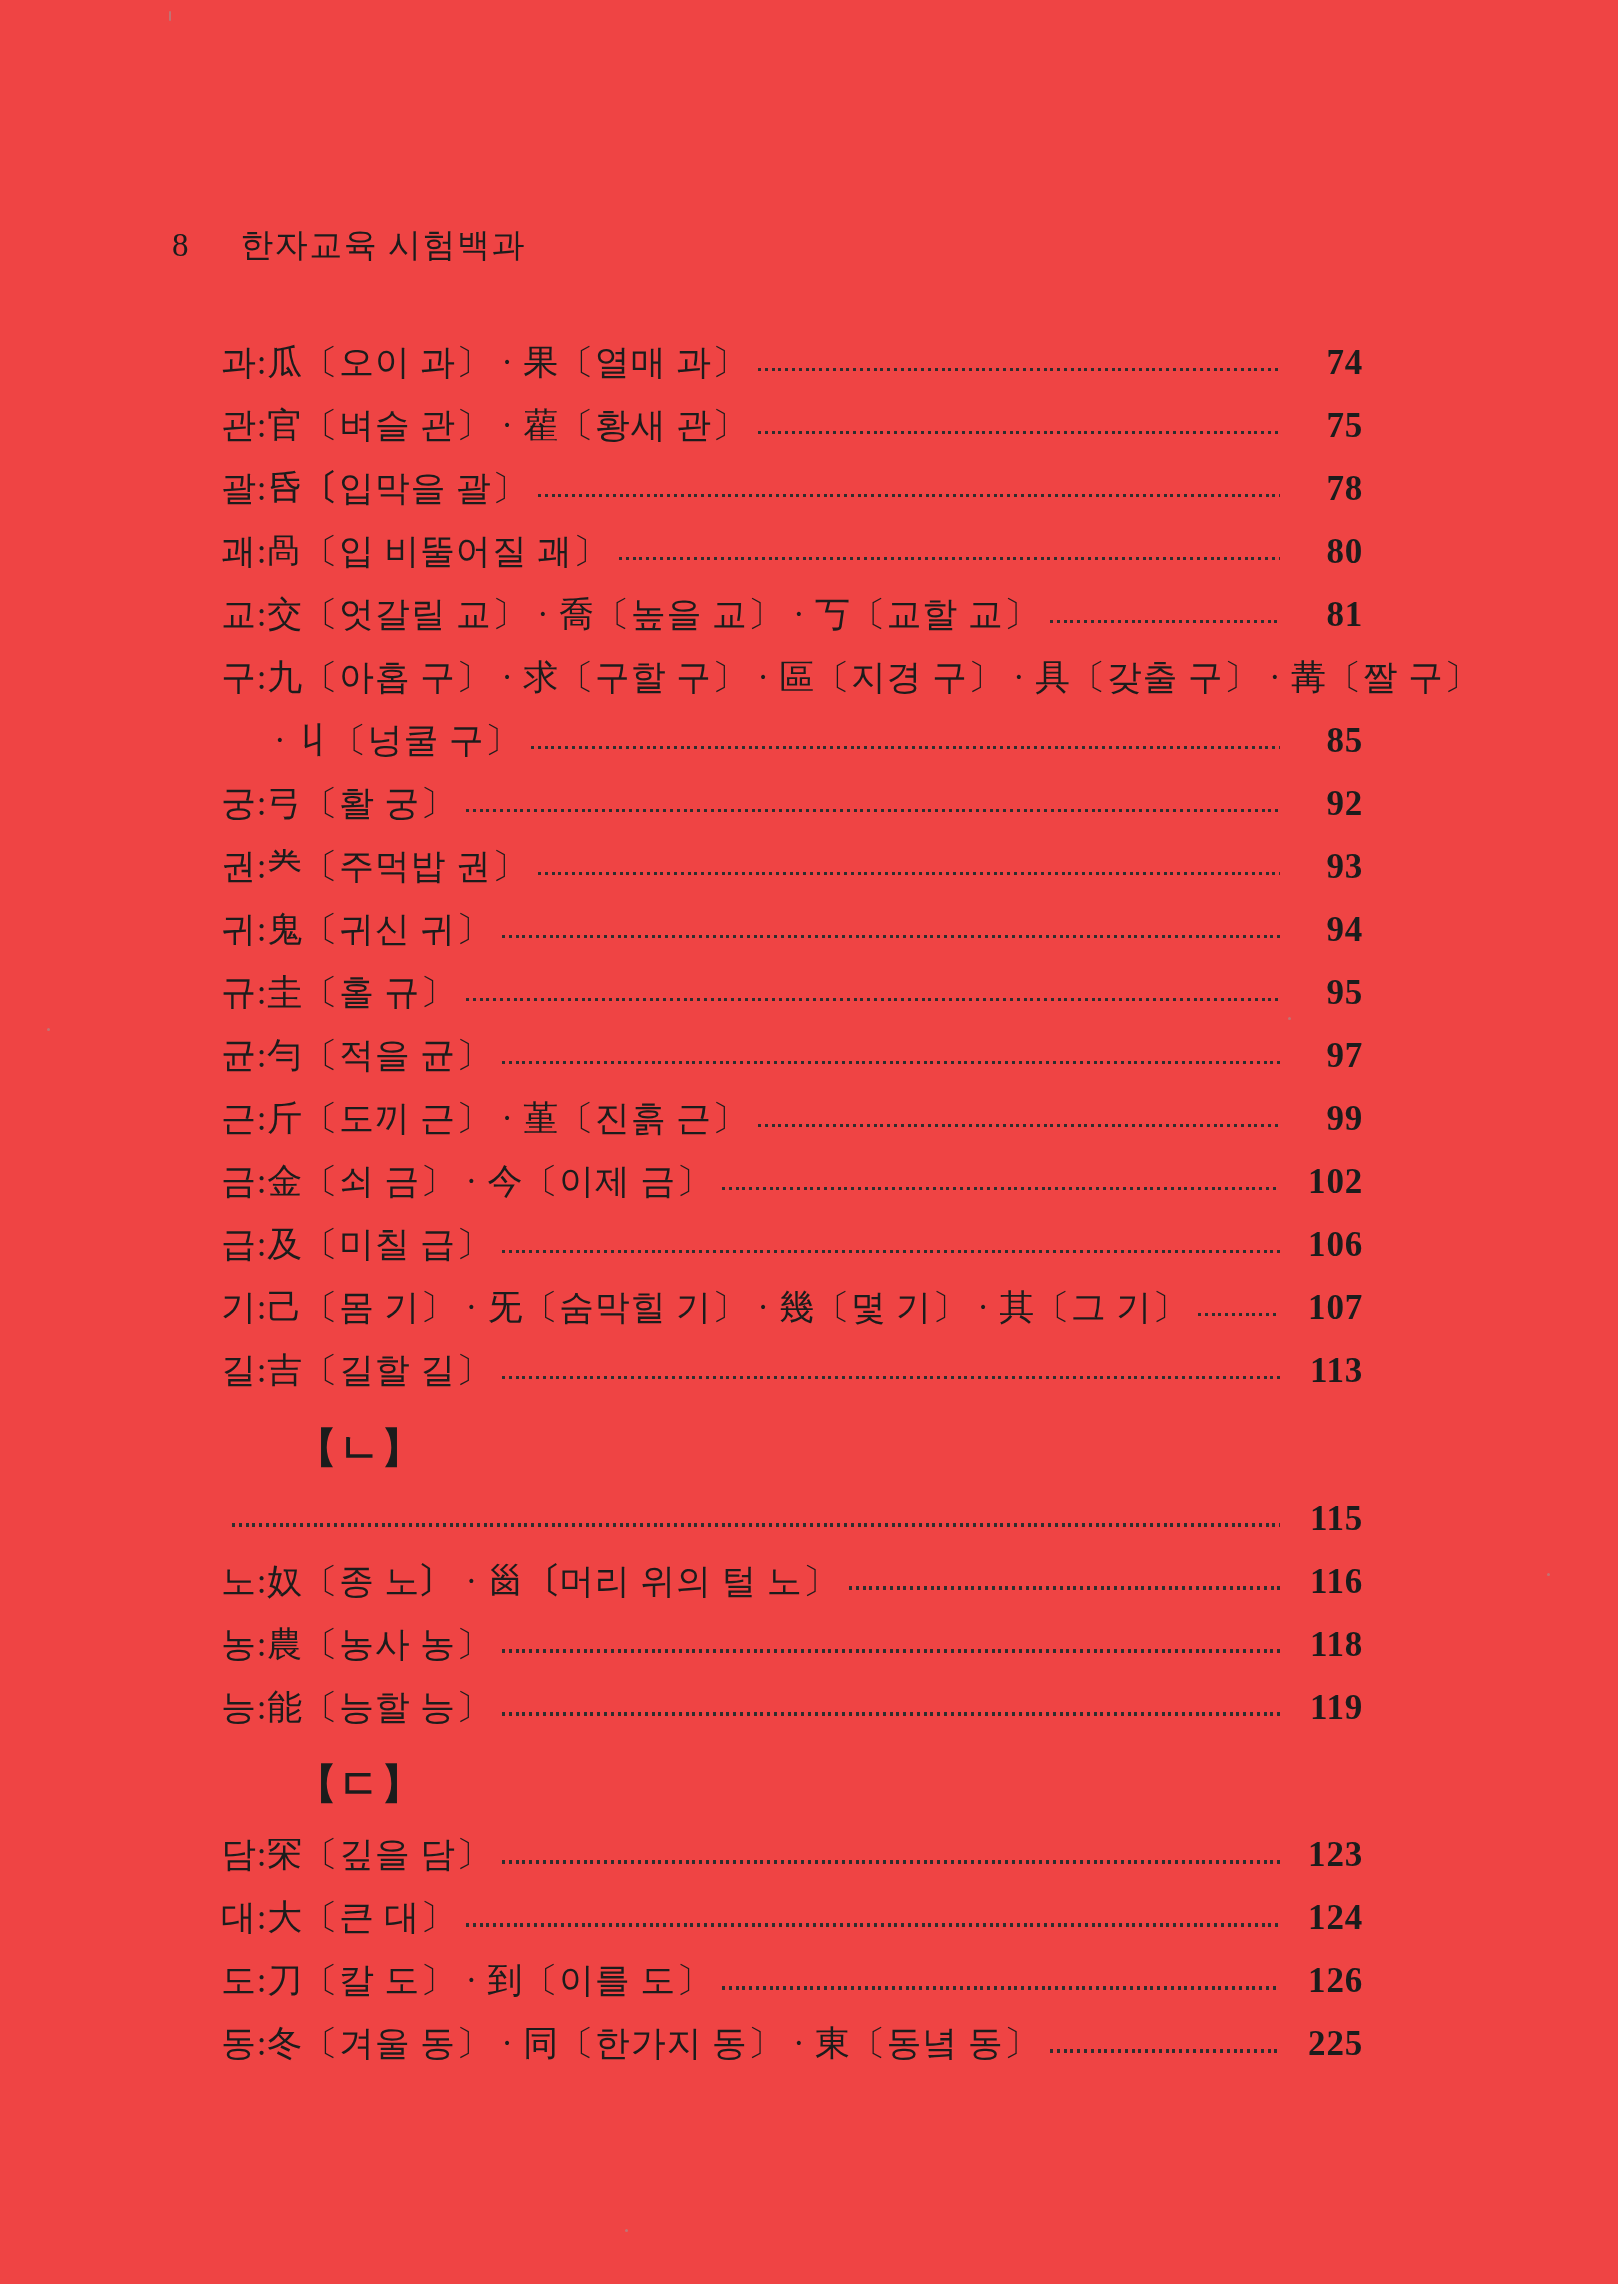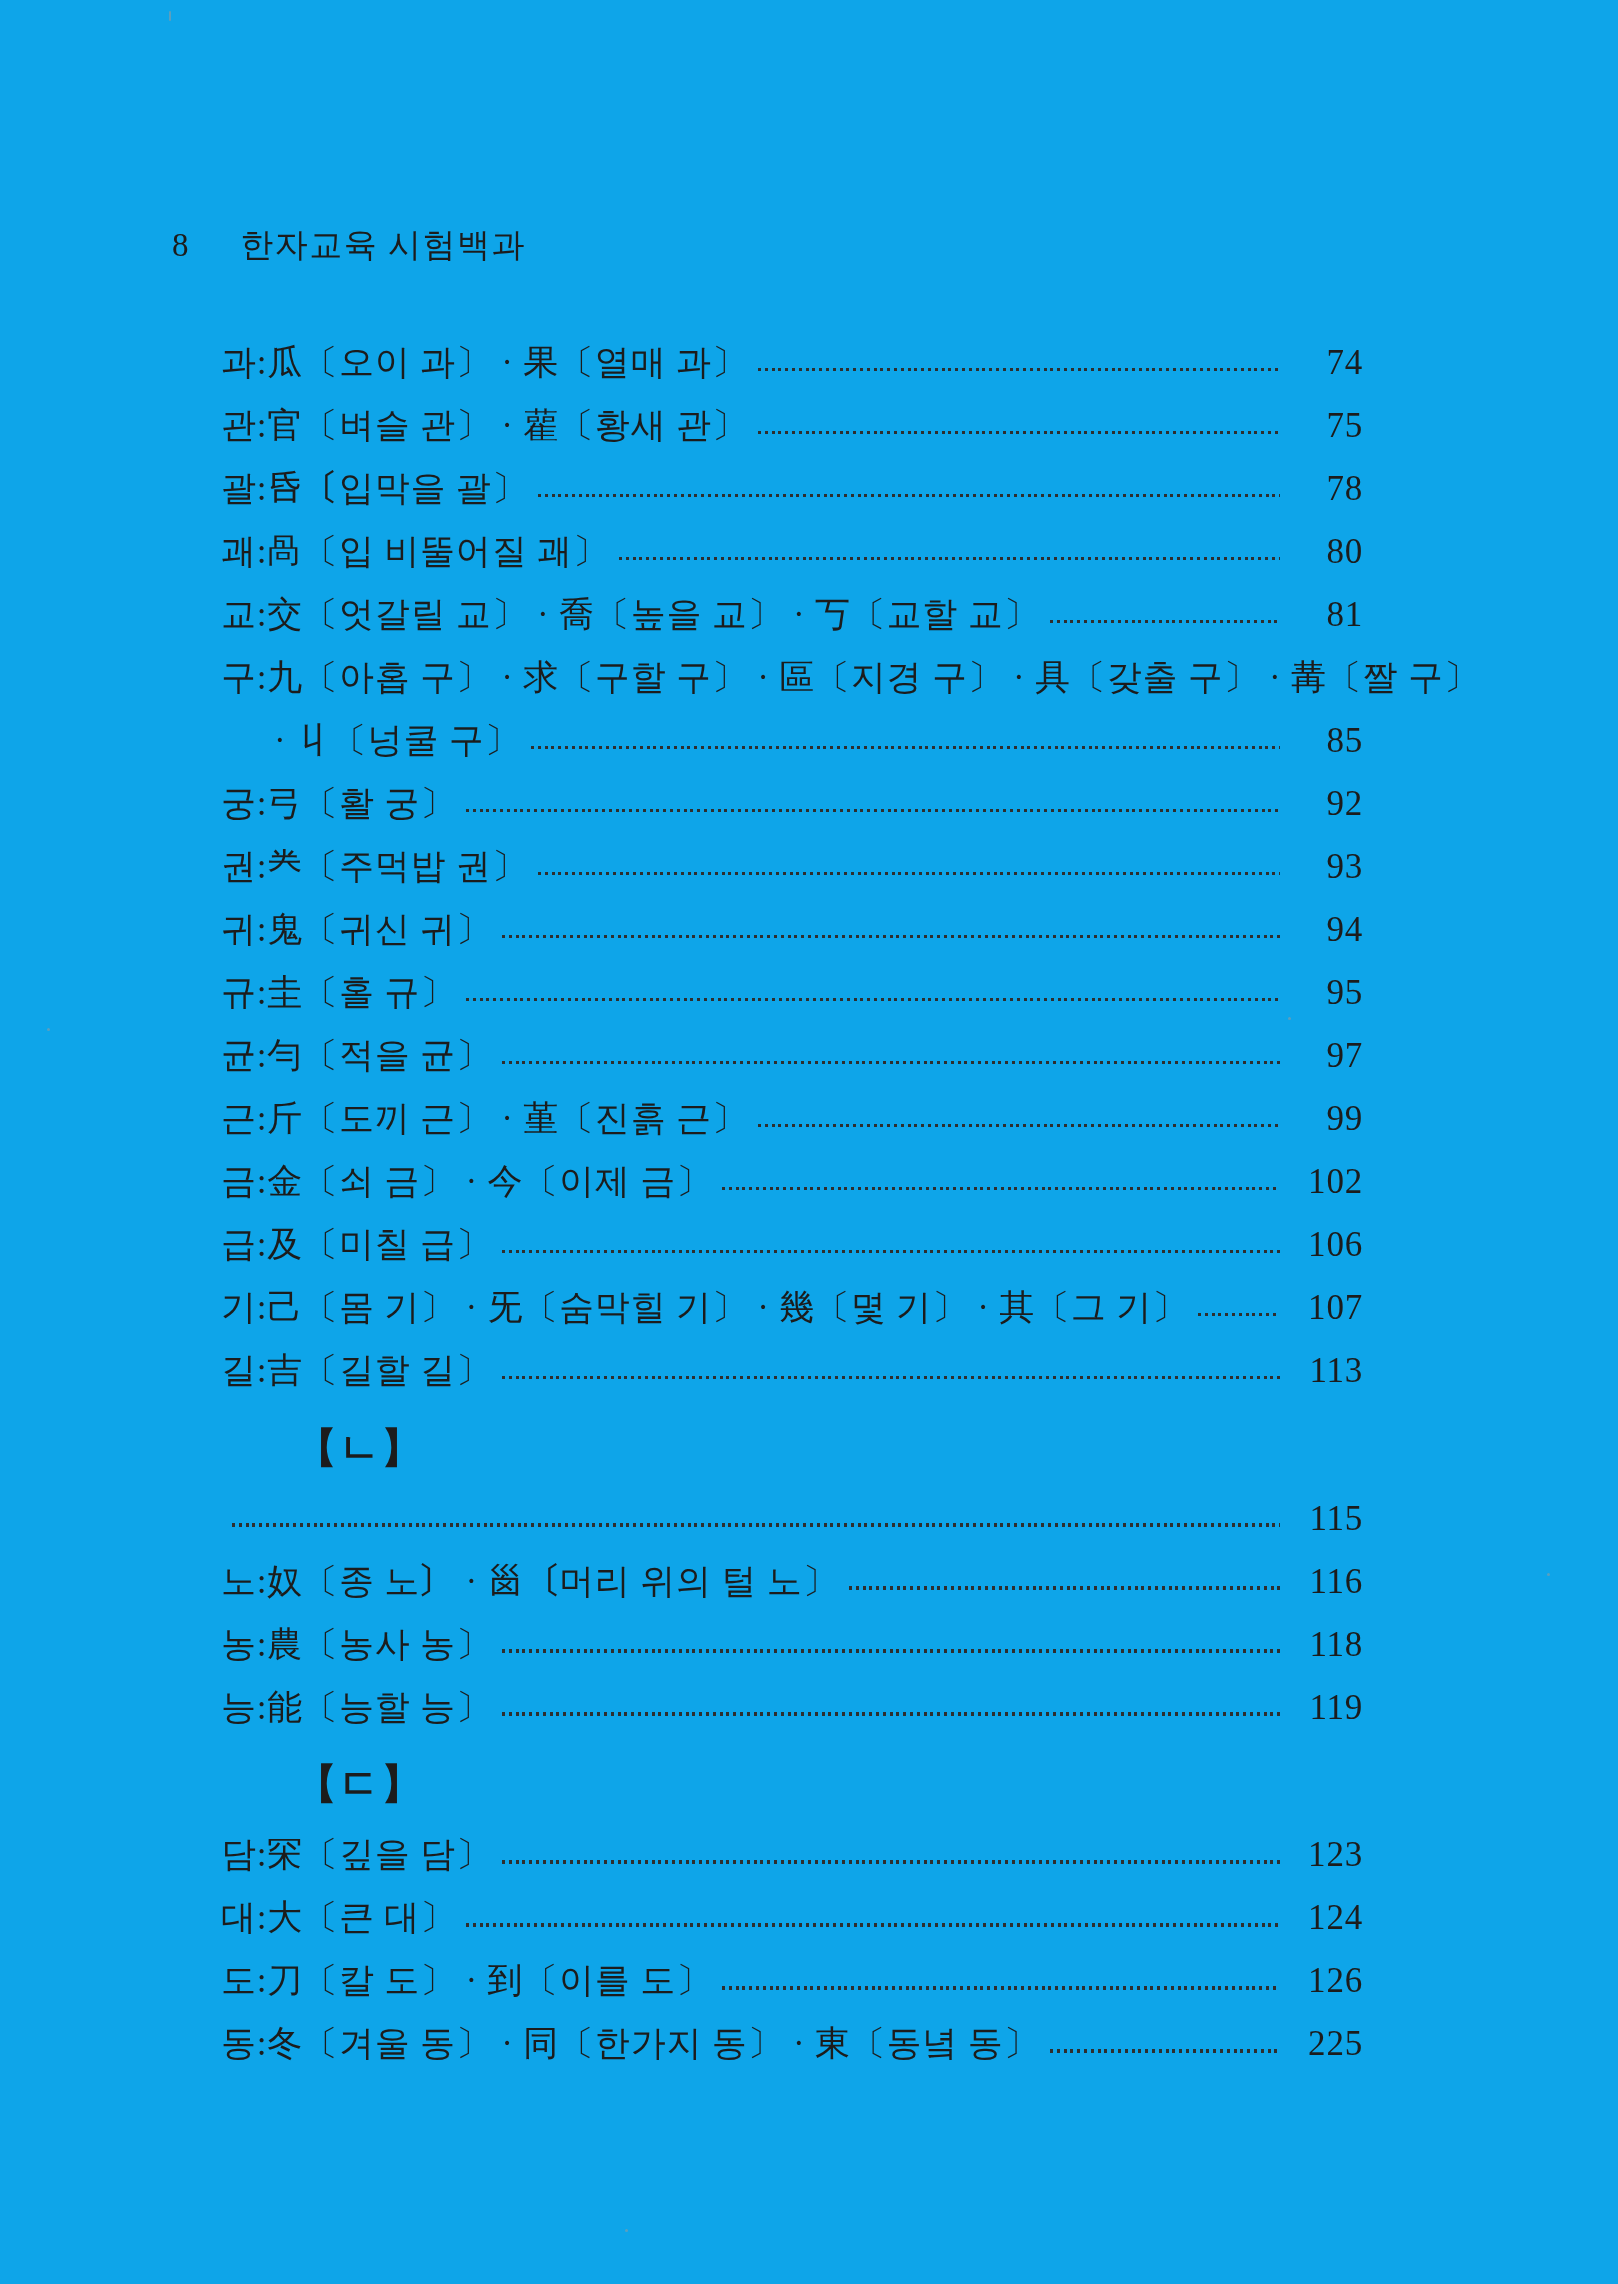--- a/index.html
+++ b/index.html
@@ -5,21 +5,21 @@
   html, body {
     margin: 0;
     padding: 0;
     background: #e8e8e8;
   }
   .page {
     position: relative;
     width: 1618px;
     height: 2284px;
     margin: 0 auto;
-    background: #0ea5e9;
+    background: #ef4444;
     color: #1c1c1c;
     font-family: "Liberation Serif", "DejaVu Serif", serif;
     overflow: hidden;
   }
   
   .page-header {
     position: absolute;
     top: 223px;
     left: 172px;
     font-size: 33px;
@@ -65,20 +65,21 @@
       to right,
       #2e2e2e 0px, #2e2e2e 3px,
       transparent 3px, transparent 6.8px
     );
   }
   .pagenum {
     flex: 0 0 auto;
     min-width: 71px;
     text-align: right;
     font-size: 35px;
+    font-weight: bold;
   }
   .section-header {
     margin: 22.6px 0 15px 75px;
     height: 47px;
     line-height: 47px;
     font-size: 41px;
     font-weight: 600;
     letter-spacing: 1.5px;
   }
   

